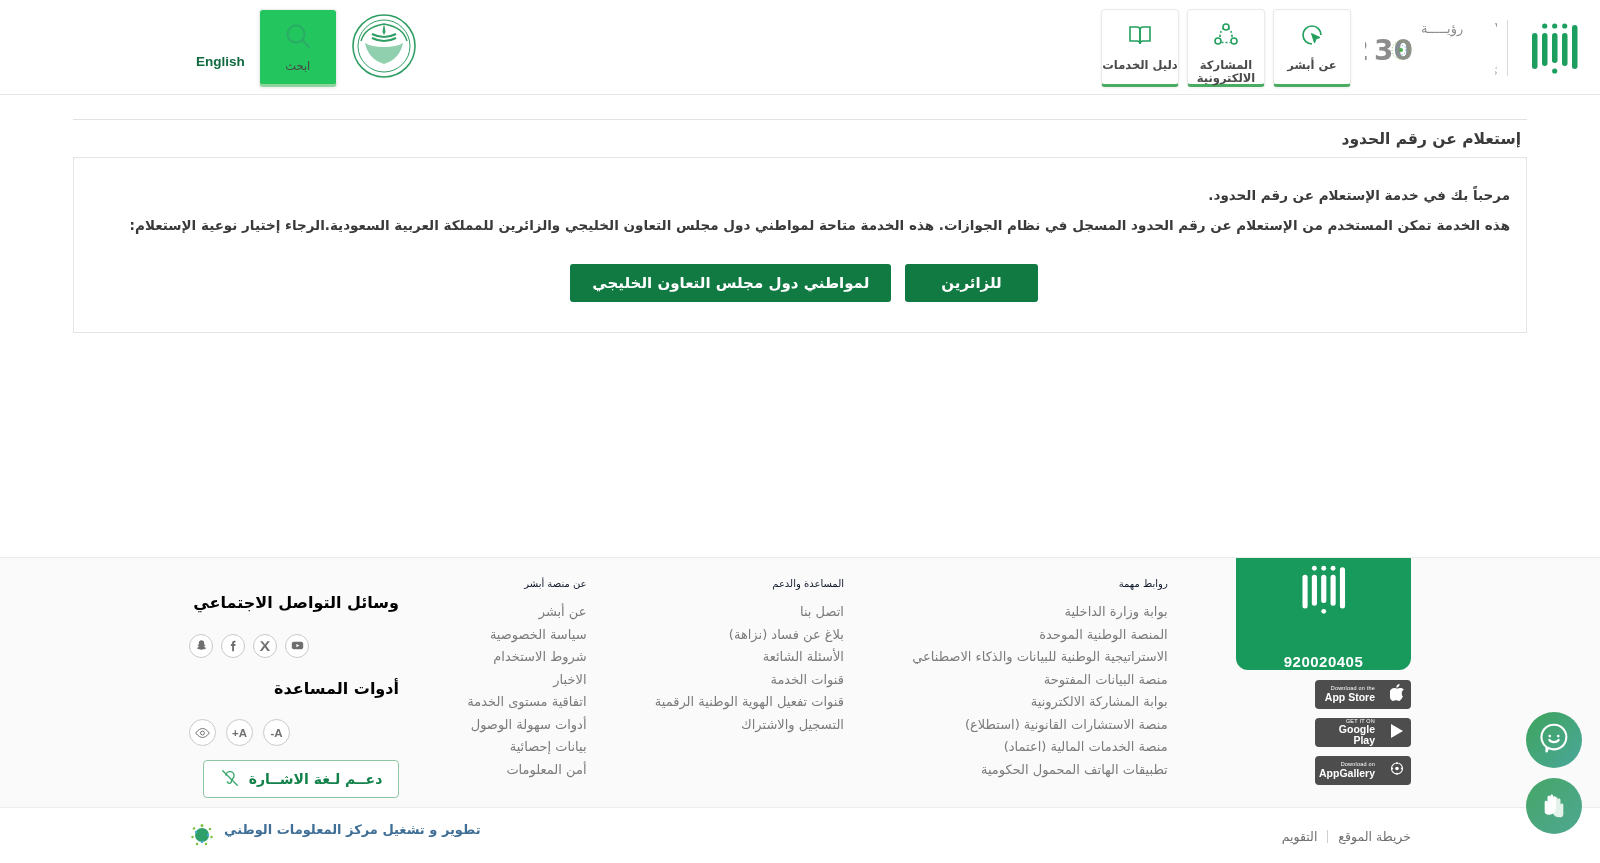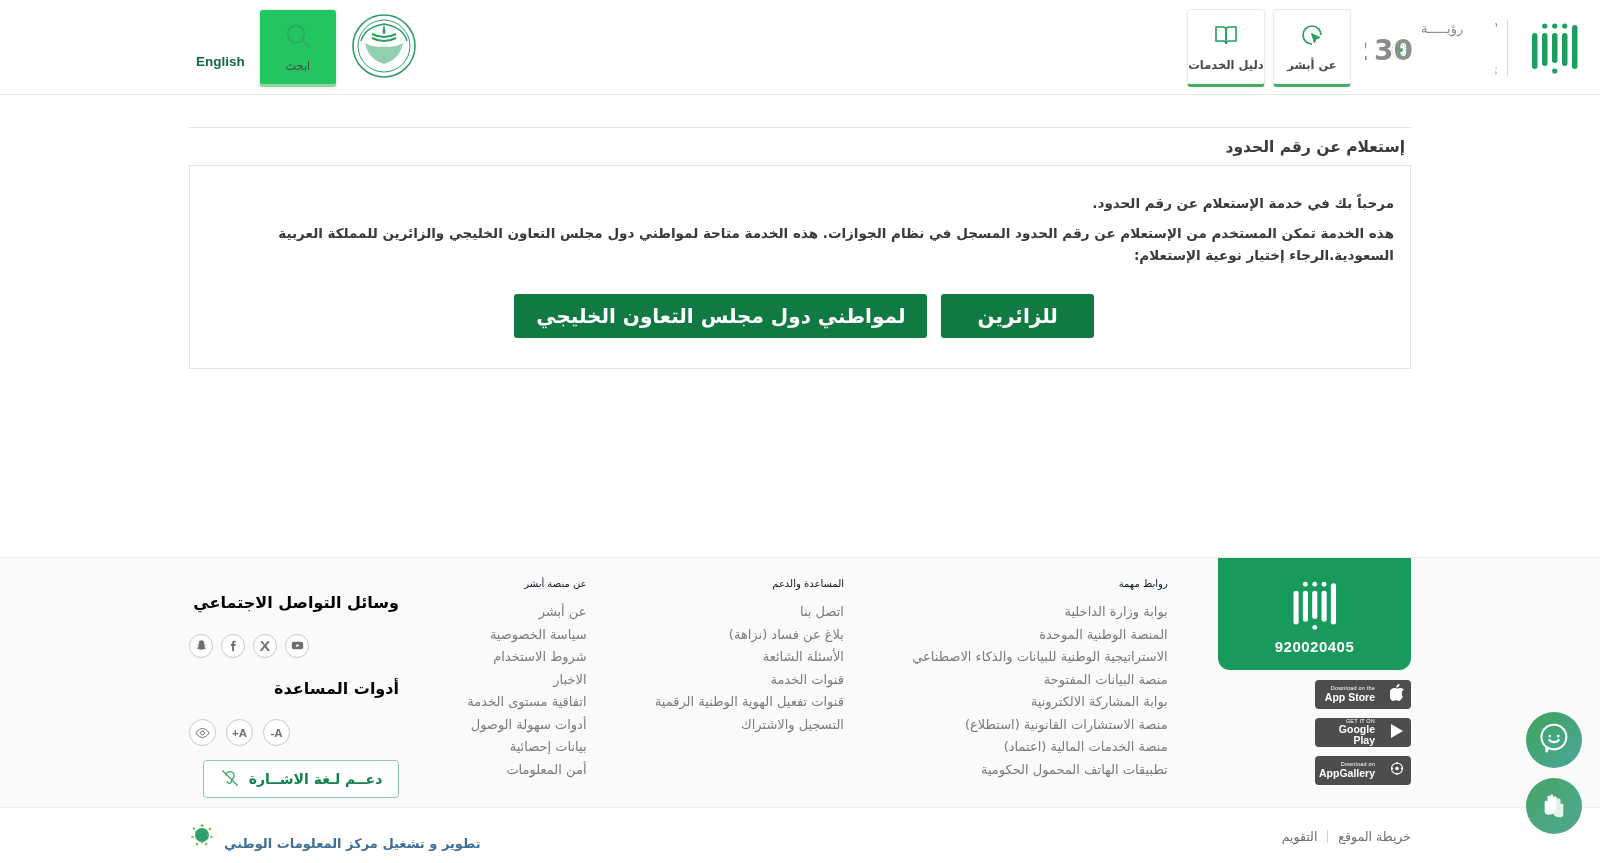--- a/index.html
+++ b/index.html
@@ -65,21 +65,21 @@
     cursor: pointer;
   }
   .search-tile .lbl { margin-top: 4px; font-size: 11.5px; color: #4a4a4a; }
   .eng-link {
     font-size: 13.5px; font-weight: bold; color: #0f6b3f;
     margin-top: 28px; cursor: pointer; font-family: "Liberation Sans", sans-serif;
   }
 
   
   .main { position: relative; background: #fff; padding-top: 24px; }
-  .card-wrap { width: 1222px; margin: 8px auto; }
+  .card-wrap { width: 1454px; margin: 0 auto; }
   .card-title-bar {
     border-top: 1px solid #e2e2e2;
     padding: 9px 6px 9px 0;
     text-align: right;
   }
   .card-title {
     font-size: 15.5px; color: #3b3b3b; font-weight: 600;
   }
   .card-body {
     border: 1px solid #e4e4e4;
@@ -87,21 +87,21 @@
     padding: 26px 16px 30px 24px;
     text-align: right;
   }
   .intro1 { font-size: 13.5px; color: #3a3a3a; font-weight: 700; margin: 0 0 8px 0; line-height: 22px; }
   .intro2 { font-size: 13.5px; color: #3a3a3a; font-weight: 700; margin: 0; line-height: 22px; }
   .btn-row { display: flex; justify-content: center; gap: 14px; margin-top: 28px; }
   .gbtn {
     background: #107a42;
     color: #ffffff;
     border: none; border-radius: 3px;
-    font-size: 20px; font-weight: 700;
+    font-size: 15px; font-weight: 700;
     padding: 10px 22px;
     min-height: 37px;
     cursor: pointer;
     font-family: "DejaVu Sans", sans-serif;
   }
   .gbtn.alt { padding: 10px 36px; }
 
   
   .footer {
     position: absolute; left: 0; right: 0; top: 557px;
@@ -141,25 +141,25 @@
     width: 196px; height: 38px;
     border: 1px solid #8ec7a4; border-radius: 4px;
     background: #fff; color: #13824a;
     font-size: 14px; font-weight: 700; letter-spacing: .5px;
     cursor: pointer;
   }
 
   
   .app-col { width: 175px; }
   .app-card {
-    width: 193px; height: 112px;
+    width: 175px; height: 112px;
     background: #179a5c;
     border-radius: 0 0 12px 12px;
     display: flex; flex-direction: column;
-    align-items: center; justify-content: center;
+    align-items: center; justify-content: space-between;
     margin-top: -14px;
   }
   .app-phone { color: #fff; font-size: 15px; font-weight: 700; margin-top: 6px; font-family: "Liberation Sans", sans-serif; letter-spacing: .5px; }
   .store-badge {
     width: 96px; height: 29px; background: #4d4d4d; border-radius: 4px;
     display: flex; align-items: center; gap: 15px; padding: 0 7px;
     margin-top: 9px; cursor: pointer; color: #fff;
   }
   .store-badge .txt { line-height: 1.05; }
   .store-badge .t1 { font-size: 5.5px; letter-spacing: .2px; display: block; font-family: "Liberation Sans", sans-serif; }
@@ -169,21 +169,21 @@
   
   .bottombar {
     position: absolute; left: 0; right: 0; top: 807px; height: 56px;
     background: #fff; border-top: 1px solid #ededed;
   }
   .bottom-inner {
     width: 1222px; margin: 0 auto; height: 56px;
     display: flex; align-items: center; justify-content: space-between;
   }
   .copyright { font-size: 12.5px; color: #6f6f6f; }
-  .ncit { display: flex; align-items: flex-end; gap: 9px; font-size: 13px; color: #3f6e96; font-weight: 700; }
+  .ncit { display: flex; align-items: flex-start; gap: 9px; font-size: 13px; color: #3f6e96; font-weight: 700; }
   .bot-links { display: flex; align-items: center; gap: 10px; font-size: 12.5px; color: #6f6f6f; }
   .bot-links span { cursor: pointer; }
   .sep { width: 1px; height: 13px; background: #d0d0d0; display: inline-block; }
 
   
   .float-wrap { position: absolute; right: 18px; top: 712px; }
   .float-btn {
     width: 56px; height: 56px; border-radius: 50%;
     display: flex; align-items: center; justify-content: center;
     cursor: pointer; margin-bottom: 10px;
@@ -237,20 +237,33 @@
       <div class="nav-tile">
         <span>
           <svg width="28" height="28" viewBox="0 0 28 28" fill="none" stroke="#24a05e" stroke-width="1.7">
             <path d="M23 14a9 9 0 1 0-9 9"></path>
             <path d="M13.5 12.5 L22 16.5 L18 18 L16.5 22 Z" fill="#24a05e" stroke="#24a05e" stroke-width="1"></path>
           </svg>
         </span>
         <span class="lbl">عن أبشر</span>
       </div>
 
+      <div class="nav-tile">
+        <span>
+          <svg width="28" height="28" viewBox="0 0 28 28" fill="none" stroke="#24a05e" stroke-width="1.6">
+            <circle cx="14" cy="6" r="3"></circle>
+            <circle cx="6" cy="20" r="3"></circle>
+            <circle cx="22" cy="20" r="3"></circle>
+            <path d="M8 16 C8 11 10 8 12 7" stroke-dasharray="2 2"></path>
+            <path d="M20 16 C20 11 18 8 16 7" stroke-dasharray="2 2"></path>
+            <path d="M9.5 21.5 L18.5 21.5" stroke-dasharray="2 2"></path>
+          </svg>
+        </span>
+        <span class="lbl">المشاركة الالكترونية</span>
+      </div>
 
       <div class="nav-tile">
         <span>
           <svg width="28" height="28" viewBox="0 0 28 28" fill="none" stroke="#24a05e" stroke-width="1.6">
             <path d="M4 6 h7 a3 3 0 0 1 3 3 v14 a3 3 0 0 0 -3 -3 H4 Z"></path>
             <path d="M24 6 h-7 a3 3 0 0 0 -3 3 v14 a3 3 0 0 1 3 -3 h7 Z"></path>
           </svg>
         </span>
         <span class="lbl">دليل الخدمات</span>
       </div>

